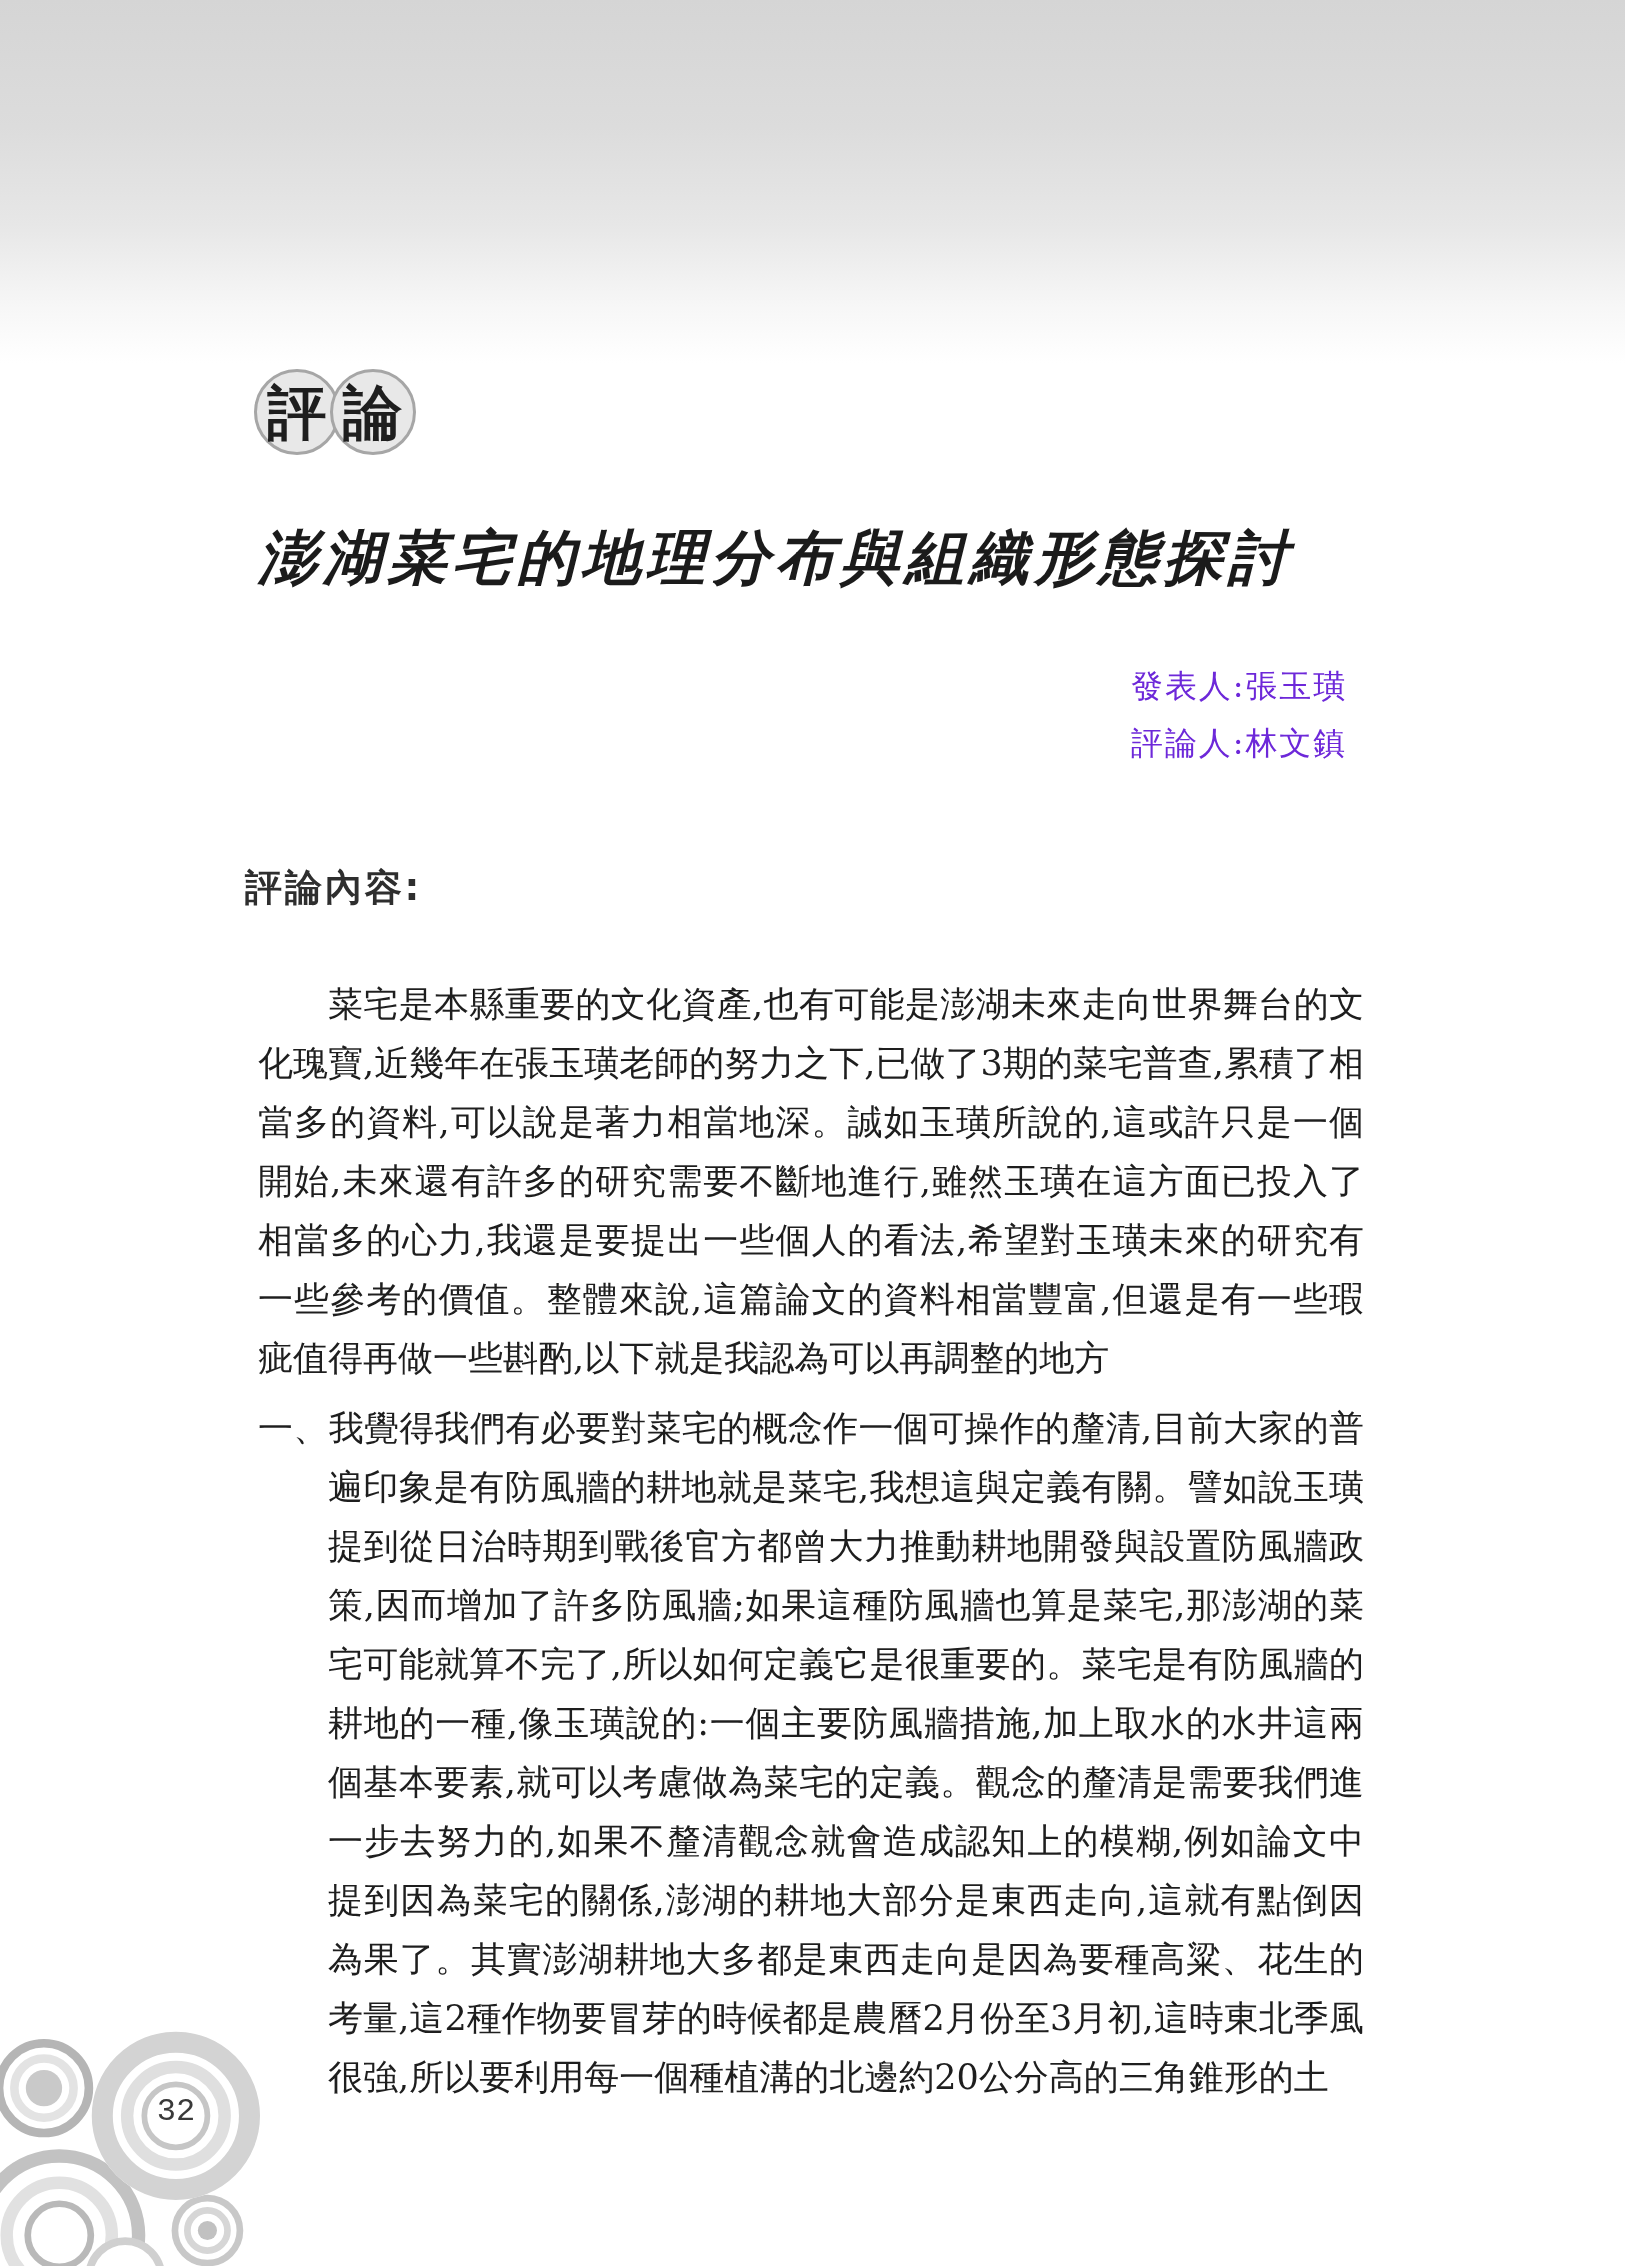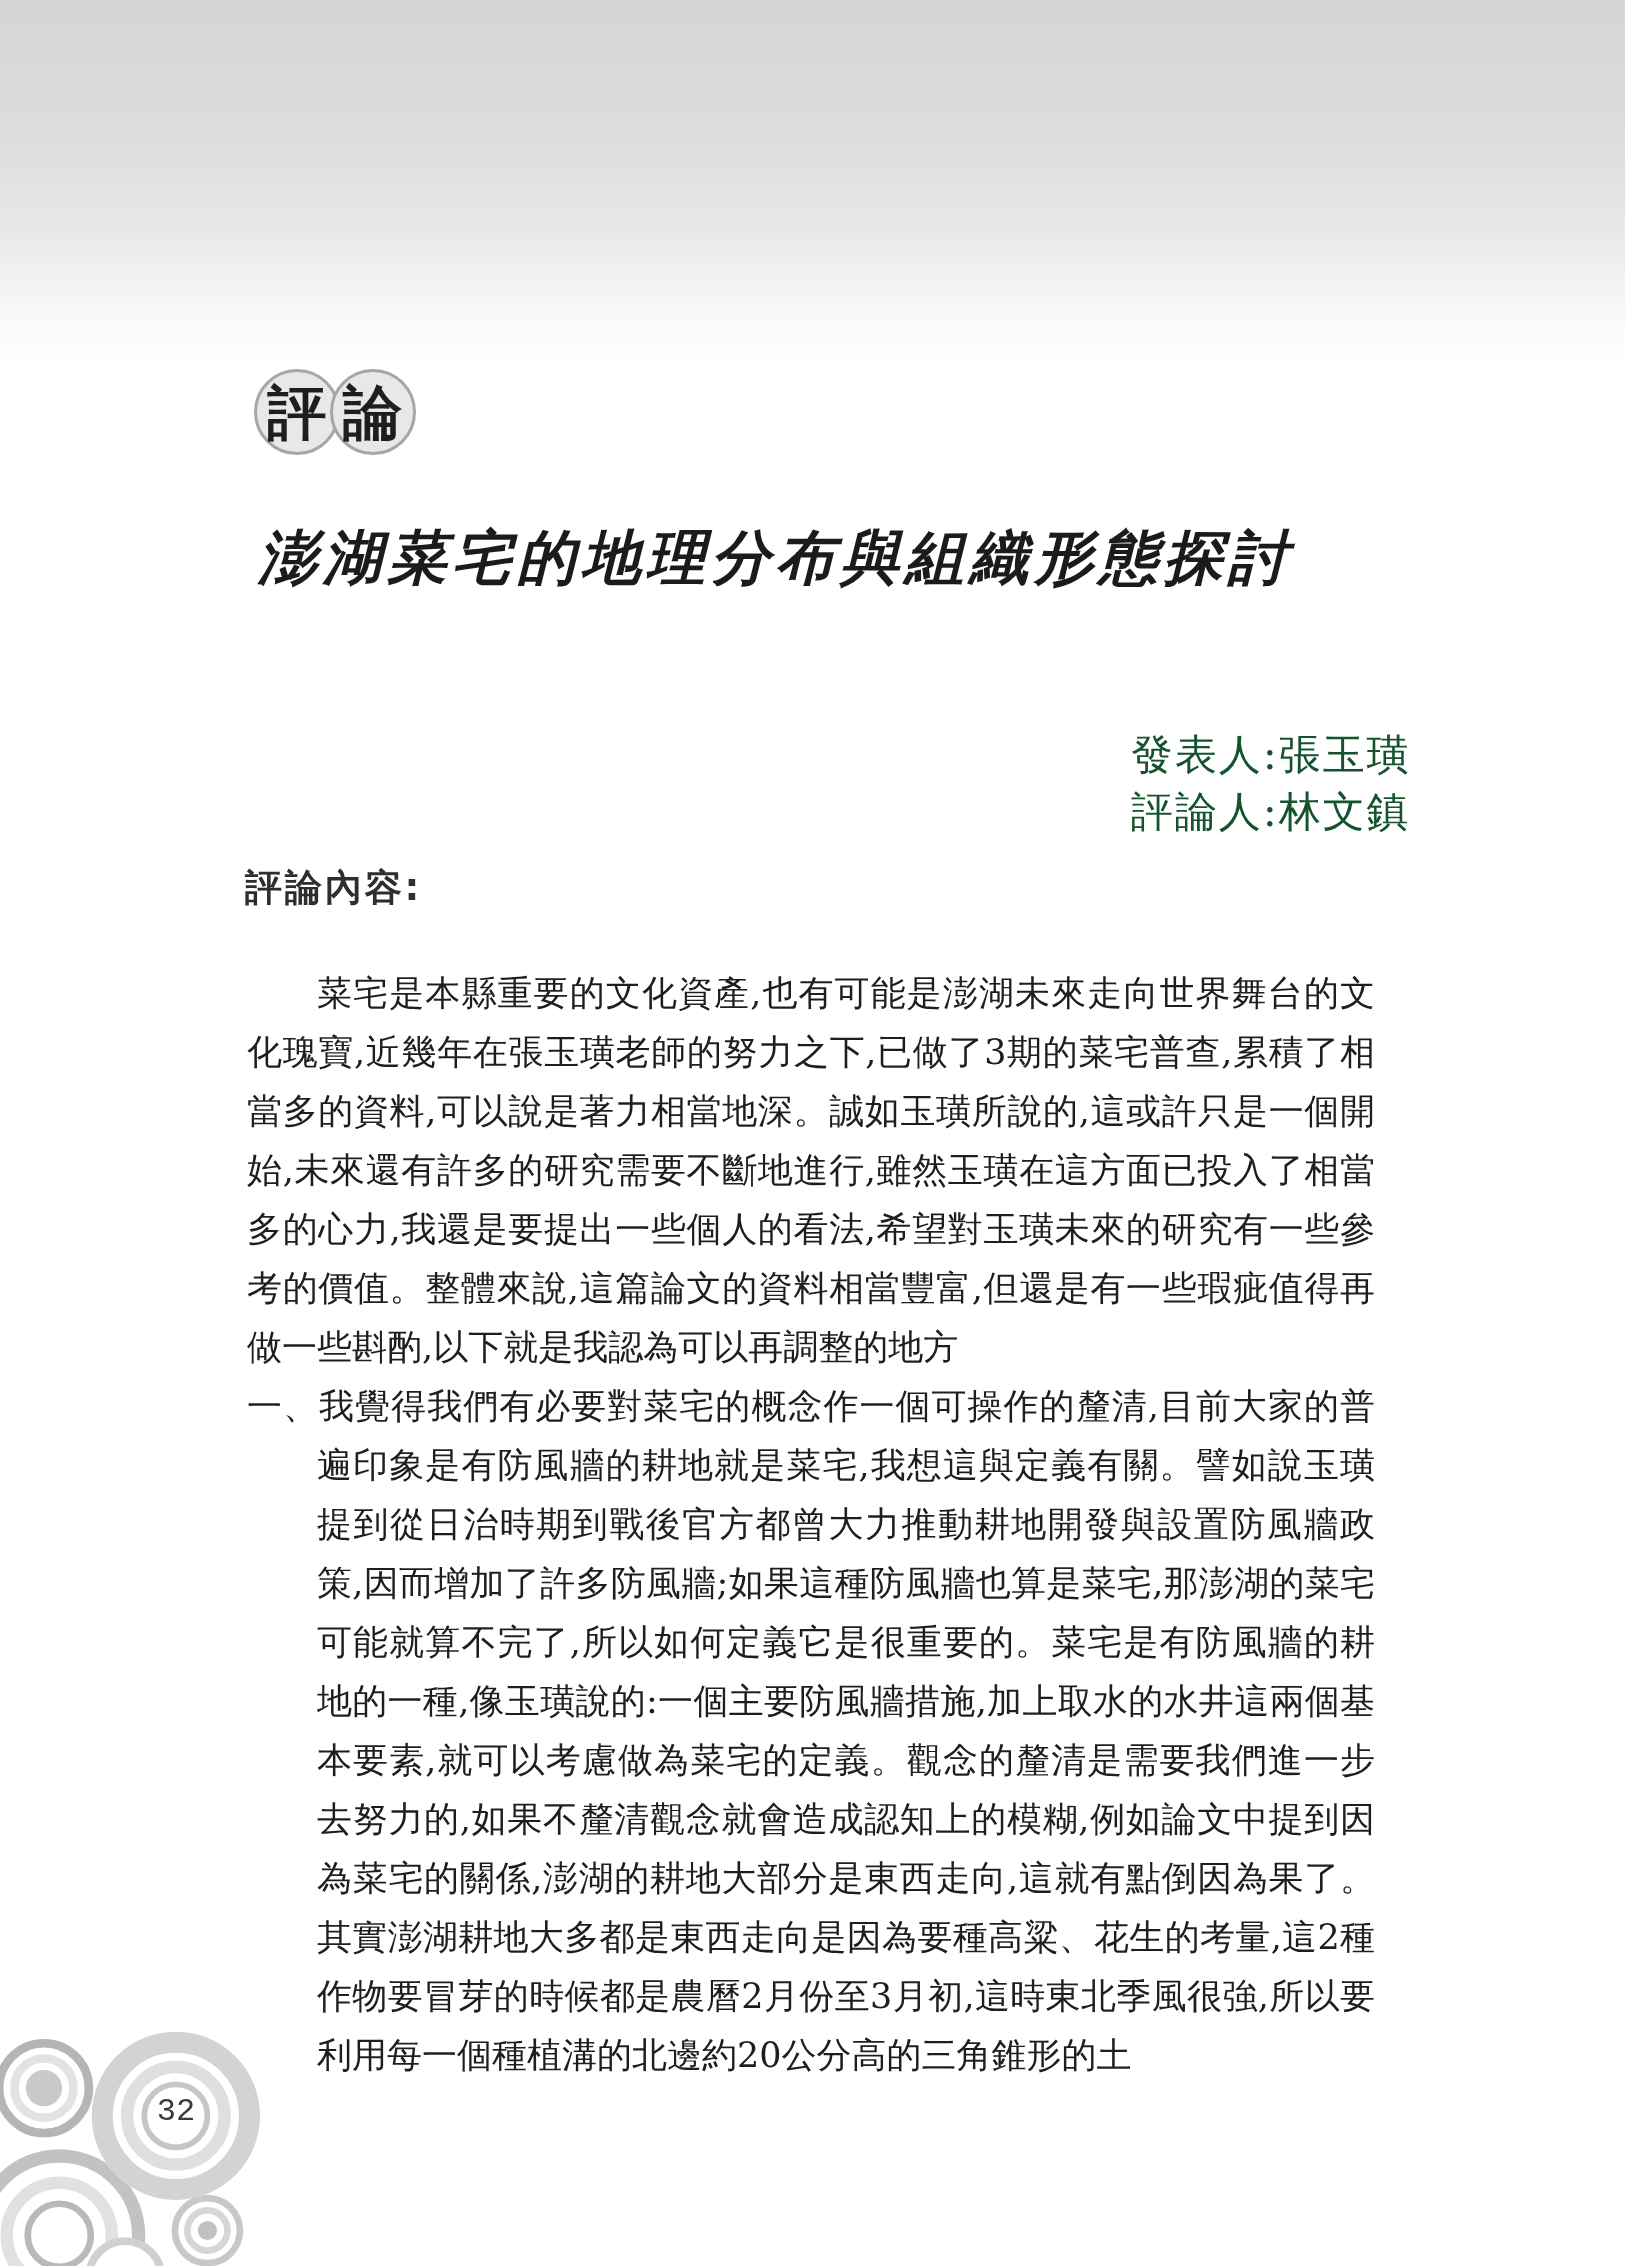--- a/index.html
+++ b/index.html
@@ -59,45 +59,45 @@
     margin: 0;
     font-size: 59px;
     font-weight: 900;
     letter-spacing: 5.7px;
     color: #1b1b1b;
     white-space: nowrap;
     font-style: italic;
   }
   .byline {
     position: absolute;
-    left: 1131px; top: 726px;
-    font-size: 42px;
+    left: 1131px; top: 658px;
+    font-size: 32px;
     letter-spacing: 1.9px;
     line-height: 57px;
-    color: #14532d;
+    color: #6d28d9;
   }
   .section-heading {
     position: absolute;
     left: 245px; top: 863px;
     font-family: "DejaVu Sans", "Liberation Sans", sans-serif;
     font-weight: 700;
     font-size: 37px;
     letter-spacing: 2.9px;
     color: #2e2e2e;
   }
   .body-text {
     position: absolute;
     left: 247px; top: 964px;
     width: 1128px;
     font-size: 35px;
     line-height: 59px;
     text-align: justify;
     color: #1e1e1e;
   }
-  .body-text p { margin: 0; }
+  .body-text p { margin: 11px; }
   .para-indent { text-indent: 2em; }
   .para-hanging {
     padding-left: 2em;
     text-indent: -2em;
   }
   .footer-deco {
     position: absolute;
     left: 0; top: 1979px;
     width: 325px; height: 288px;
   }

